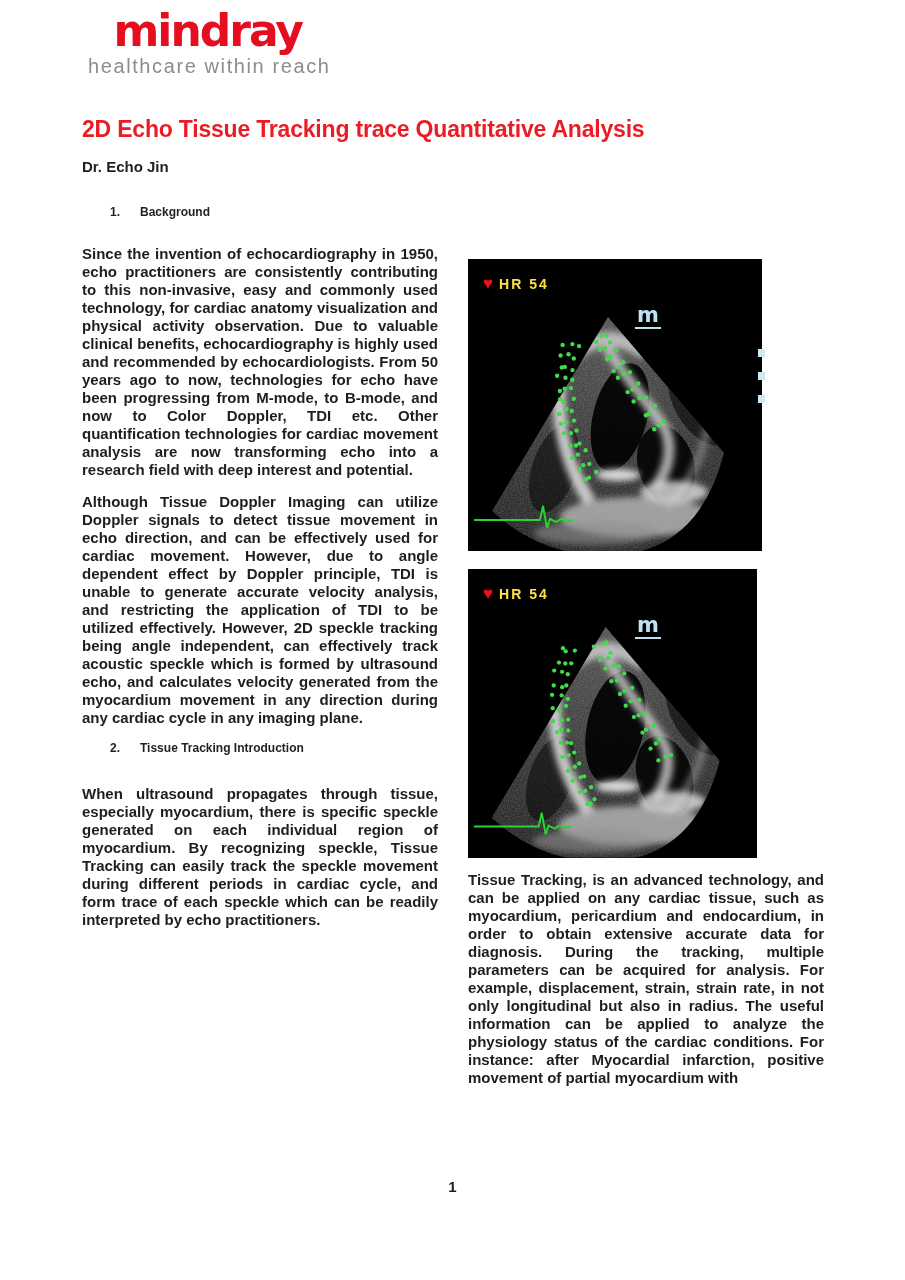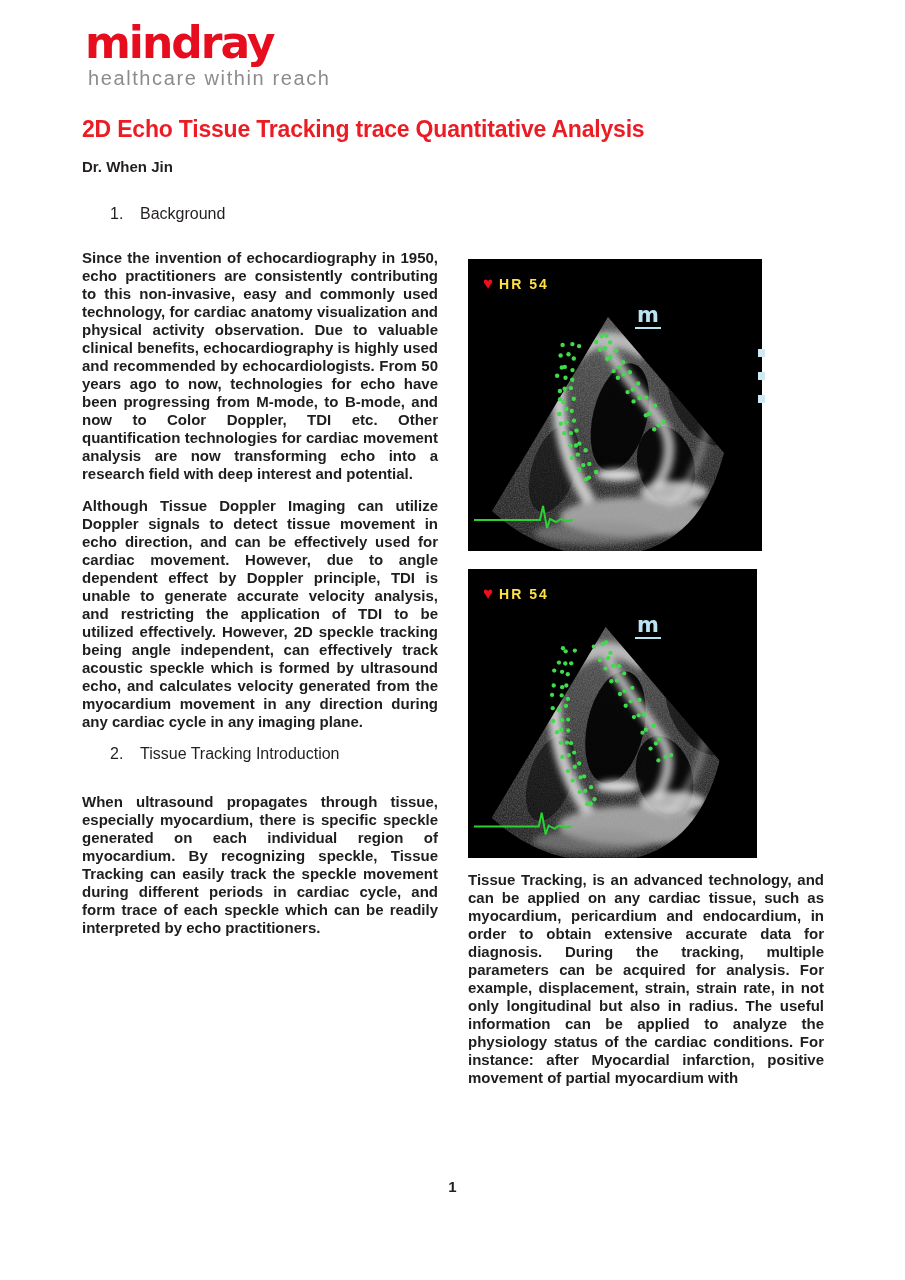--- a/index.html
+++ b/index.html
@@ -6,41 +6,41 @@
   html,body { margin:0; padding:0; background:#ffffff; }
   .page {
     position: relative;
     width: 905px; height: 1280px;
     background: #ffffff;
     font-family: "Liberation Sans", sans-serif;
     color: #231f20;
     overflow: hidden;
   }
   
-  .logo { position:absolute; left:85px; top:20px; }
+  .logo { position:absolute; left:85px; top:8px;text-align:center; }
   .brand {
     font-size:44px; font-weight:800; letter-spacing:-2px;
     color:#e60d1f; line-height:1.05;
     font-family:"DejaVu Sans", sans-serif;
   }
   .tagline {
     font-size:20px; color:#8c8c8c; letter-spacing:1.6px;
     margin-top:1px; padding-left:3px; font-weight:400;
   }
   
   .title {
     position:absolute; left:82px; top:116px; margin:0;
     font-size:23px; font-weight:700; color:#ec1c24; letter-spacing:-0.2px;
   }
   .author { position:absolute; left:82px; top:158px; font-size:15px; font-weight:700; }
   
   .col { position:absolute; width:356px; }
   .col-left  { left:82px;  top:205px; }
   .col-right { left:468px; top:259px; }
-  .sec-h { font-size:16px; font-weight:400; padding-left:28px; margin:0 0 26px 0; }
+  .sec-h { font-size:12px; font-weight:700; padding-left:28px; margin:0 0 26px 0; }
   .sec-h .num { display:inline-block; width:30px; }
   .sec-h2 { margin-top:4px; margin-bottom:30px; }
   p.body {
     font-size:15px; line-height:18px; font-weight:700;
     text-align:justify; margin:0 0 14px 0; color:#1f1d1e;
   }
   
   .echo {
     position:relative; width:294px; height:292px; background:#000;
     margin:0 0 18px 0; padding:0;
@@ -72,21 +72,21 @@
 <body>
 
 <div class="page">
 
   <header class="logo">
     <div class="brand">mindray</div>
     <div class="tagline">healthcare within reach</div>
   </header>
 
   <h1 class="title">2D Echo Tissue Tracking trace Quantitative Analysis</h1>
-  <div class="author">Dr. When Jin</div>
+  <div class="author">Dr. Echo Jin</div>
 
   <div class="col col-left">
     <div class="sec-h">
       <span class="num">1.</span><span>Background</span>
     </div>
     <p class="body">Since the invention of echocardiography in 1950, echo practitioners are consistently contributing to this non-invasive, easy and commonly used technology, for cardiac anatomy visualization and physical activity observation. Due to valuable clinical benefits, echocardiography is highly used and recommended by echocardiologists. From 50 years ago to now, technologies for echo have been progressing from M-mode, to B-mode, and now to Color Doppler, TDI etc. Other quantification technologies for cardiac movement analysis are now transforming echo into a research field with deep interest and potential.</p>
     <p class="body">Although Tissue Doppler Imaging can utilize Doppler signals to detect tissue movement in echo direction, and can be effectively used for cardiac movement. However, due to angle dependent effect by Doppler principle, TDI is unable to generate accurate velocity analysis, and restricting the application of TDI to be utilized effectively. However, 2D speckle tracking being angle independent, can effectively track acoustic speckle which is formed by ultrasound echo, and calculates velocity generated from the myocardium movement in any direction during any cardiac cycle in any imaging plane.</p>
     <div class="sec-h sec-h2">
       <span class="num">2.</span><span>Tissue Tracking Introduction</span>
     </div>

